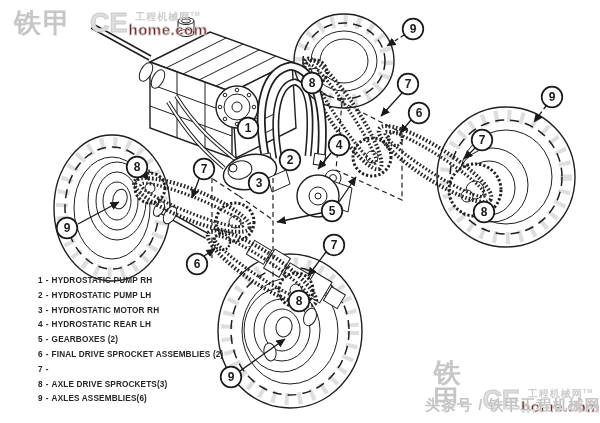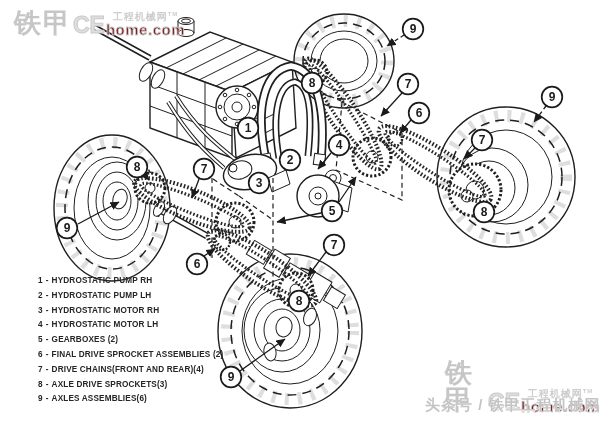--- a/index.html
+++ b/index.html
@@ -33,21 +33,21 @@
   .legend{position:absolute;left:38px;top:276px;color:#262626;}
   .lrow{height:14.8px;display:flex;align-items:flex-start;
         font-size:8.2px;font-weight:700;letter-spacing:.15px;white-space:nowrap;}
   .lrow .sep{margin:0 3px;}
 
   
   .wm{position:absolute;display:flex;align-items:flex-end;pointer-events:none;user-select:none;text-align:center;}
   .wm-topleft{left:14px;top:10px;}
   .wm-bottomright{left:432px;top:360px;}
   .wm-cn{font-size:27px;font-weight:700;color:#c6c6c6;letter-spacing:2px;line-height:1;}
-  .wm-ce{font-size:23px;font-weight:700;color:#dedede;-webkit-text-stroke:1px #cbcbcb;line-height:1;margin-left:1px;}
+  .wm-ce{font-size:27px;font-weight:700;color:#dedede;-webkit-text-stroke:1px #cbcbcb;line-height:1;margin-left:18px;}
   .wm-col{display:flex;flex-direction:column;margin-left:1px;}
   .wm-site{font-size:10px;color:#cdcdcd;font-weight:700;letter-spacing:1px;line-height:1.1;}
   .wm-site sup{font-size:6px;vertical-align:super;}
   .wm-domain{font-size:15px;font-weight:700;color:#7f1d1d;-webkit-text-stroke:.8px #cbcbcb;line-height:1;letter-spacing:.5px;}
   .byline{position:absolute;left:425px;top:396px;font-size:15px;font-weight:700;
           color:#c4c4c4;letter-spacing:1px;white-space:nowrap;
           text-shadow:0 1px 0 #ffffff;}
 </style>
 </head>
 <body>
@@ -350,39 +350,38 @@
 
     <div class="lrow">
       <span class="ln-num">3</span>
       <span class="sep">-</span>
       <span class="lt">HYDROSTATIC MOTOR RH</span>
     </div>
 
     <div class="lrow">
       <span class="ln-num">4</span>
       <span class="sep">-</span>
-      <span class="lt">HYDROSTATIC MOTOR LH</span>
+      <span class="lt">HYDROSTATIC REAR LH</span>
     </div>
 
     <div class="lrow">
       <span class="ln-num">5</span>
       <span class="sep">-</span>
       <span class="lt">GEARBOXES (2)</span>
     </div>
 
     <div class="lrow">
       <span class="ln-num">6</span>
       <span class="sep">-</span>
       <span class="lt">FINAL DRIVE SPROCKET ASSEMBLIES (2)</span>
     </div>
 
     <div class="lrow">
       <span class="ln-num">7</span>
       <span class="sep">-</span>
-      <span class="lt">DRIVE CHAINS(FRONT AND REAR)(4)</span>
     </div>
 
     <div class="lrow">
       <span class="ln-num">8</span>
       <span class="sep">-</span>
       <span class="lt">AXLE DRIVE SPROCKETS(3)</span>
     </div>
 
     <div class="lrow">
       <span class="ln-num">9</span>

